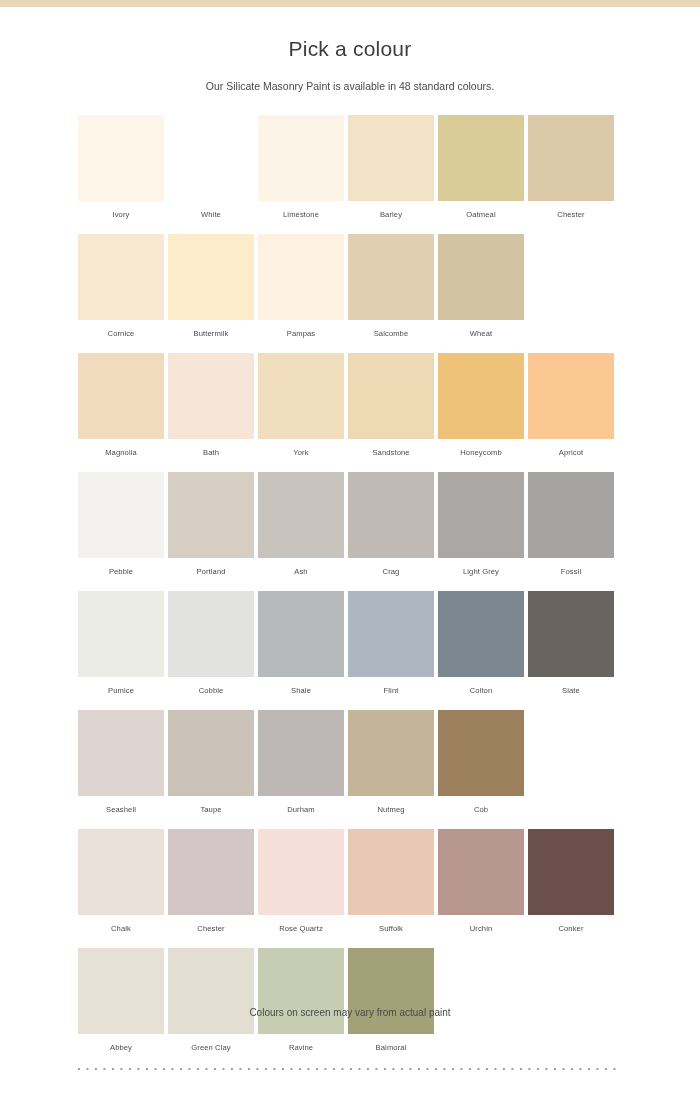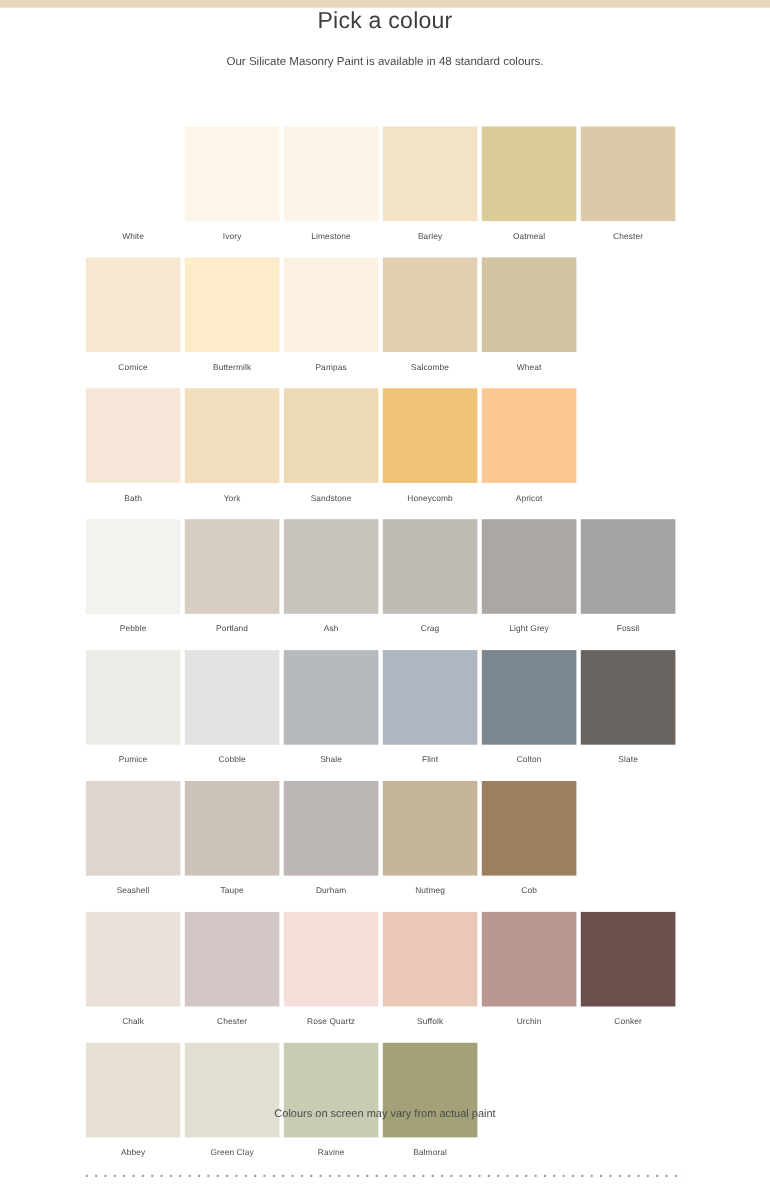--- a/index.html
+++ b/index.html
@@ -29,20 +29,21 @@
   
   #header {
     position: absolute;
     top: 7px;
     left: 0;
     width: 700px;
     text-align: center;
   }
   #page-title {
     margin: 0;
+    padding-top: 30px;
     font-size: 21px;
     font-weight: 400;
     letter-spacing: 0.2px;
     color: #3d3d3d;
   }
   #page-subtitle {
     margin: 0;
     padding-top: 19px;
     font-size: 10.5px;
     font-weight: 400;
@@ -108,28 +109,28 @@
 <div id="top-bar"></div>
 
 <div id="header">
   <h1 id="page-title">Pick a colour</h1>
   <p id="page-subtitle">Our Silicate Masonry Paint is available in 48 standard colours.</p>
 </div>
 
 <div id="swatch-grid">
     <div class="swatch-row">
       <div class="swatch-cell">
+        <span class="swatch-chip" style="background: rgb(253, 246, 232);"></span>
+        <span class="swatch-label">Ivory</span>
+      </div>
+      <div class="swatch-cell">
         <span class="swatch-chip" style="background: rgb(255, 255, 255);"></span>
         <span class="swatch-label">White</span>
       </div>
       <div class="swatch-cell">
-        <span class="swatch-chip" style="background: rgb(253, 246, 232);"></span>
-        <span class="swatch-label">Ivory</span>
-      </div>
-      <div class="swatch-cell">
         <span class="swatch-chip" style="background: rgb(252, 244, 230);"></span>
         <span class="swatch-label">Limestone</span>
       </div>
       <div class="swatch-cell">
         <span class="swatch-chip" style="background: rgb(242, 227, 198);"></span>
         <span class="swatch-label">Barley</span>
       </div>
       <div class="swatch-cell">
         <span class="swatch-chip" style="background: rgb(217, 204, 153);"></span>
         <span class="swatch-label">Oatmeal</span>
@@ -156,20 +157,24 @@
         <span class="swatch-chip" style="background: rgb(224, 207, 176);"></span>
         <span class="swatch-label">Salcombe</span>
       </div>
       <div class="swatch-cell">
         <span class="swatch-chip" style="background: rgb(210, 196, 160);"></span>
         <span class="swatch-label">Wheat</span>
       </div>
     </div>
     <div class="swatch-row">
       <div class="swatch-cell">
+        <span class="swatch-chip" style="background: rgb(240, 220, 189);"></span>
+        <span class="swatch-label">Magnolia</span>
+      </div>
+      <div class="swatch-cell">
         <span class="swatch-chip" style="background: rgb(245, 230, 215);"></span>
         <span class="swatch-label">Bath</span>
       </div>
       <div class="swatch-cell">
         <span class="swatch-chip" style="background: rgb(240, 222, 189);"></span>
         <span class="swatch-label">York</span>
       </div>
       <div class="swatch-cell">
         <span class="swatch-chip" style="background: rgb(238, 217, 181);"></span>
         <span class="swatch-label">Sandstone</span>

